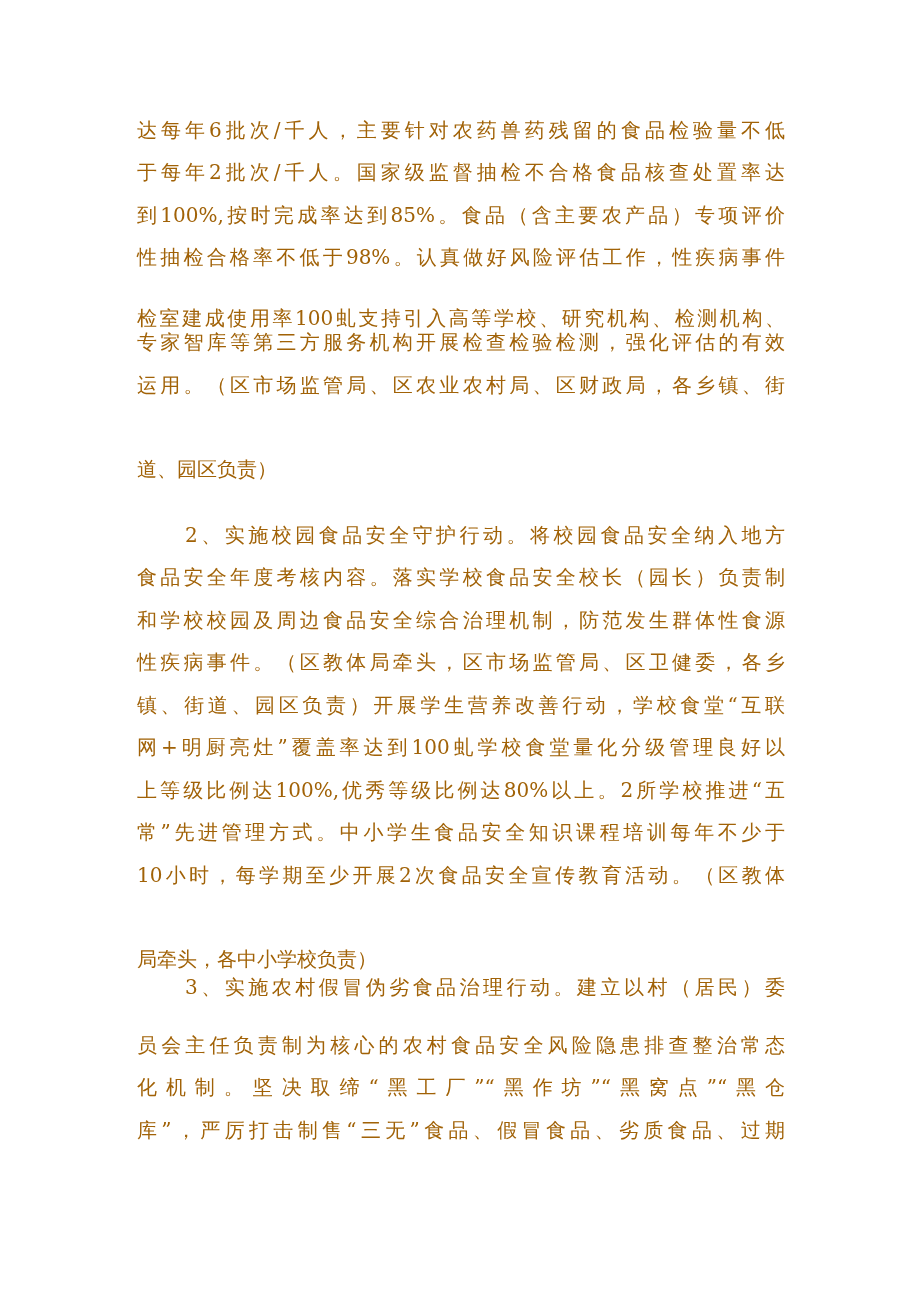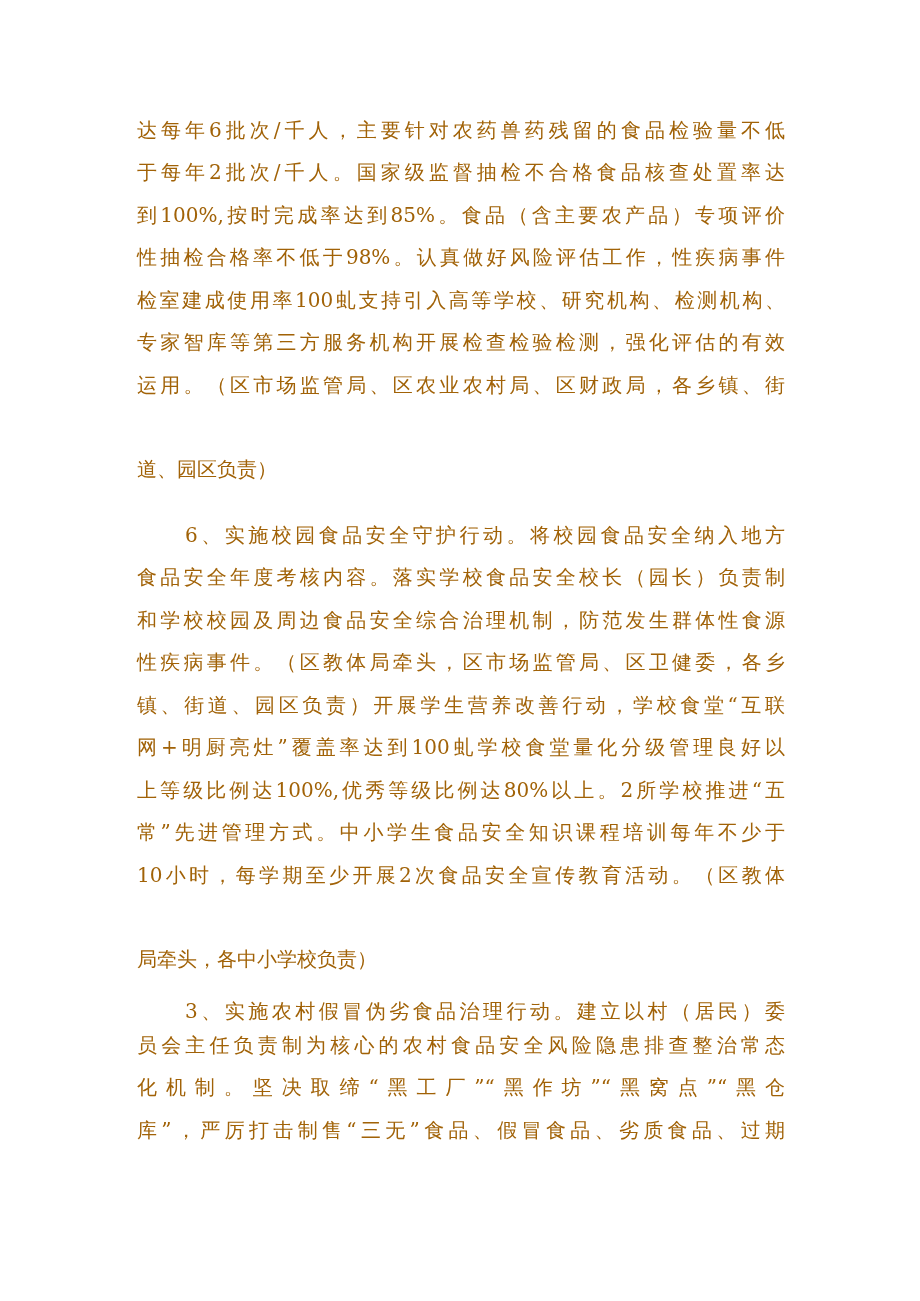--- a/index.html
+++ b/index.html
@@ -23,33 +23,33 @@
   .line.indent { left: 185px; width: 600px; }
 </style>
 </head>
 <body>
 
 <div class="page">
   <div class="line" style="top:115px">达每年6批次/千人，主要针对农药兽药残留的食品检验量不低</div>
   <div class="line" style="top:157px">于每年2批次/千人。国家级监督抽检不合格食品核查处置率达</div>
   <div class="line" style="top:200px">到100%,按时完成率达到85%。食品（含主要农产品）专项评价</div>
   <div class="line" style="top:242px">性抽检合格率不低于98%。认真做好风险评估工作，性疾病事件</div>
-  <div class="line" style="top:285px">检室建成使用率100虬支持引入高等学校、研究机构、检测机构、</div>
+  <div class="line" style="top:303px">检室建成使用率100虬支持引入高等学校、研究机构、检测机构、</div>
   <div class="line" style="top:327px">专家智库等第三方服务机构开展检查检验检测，强化评估的有效</div>
   <div class="line" style="top:370px">运用。（区市场监管局、区农业农村局、区财政局，各乡镇、街</div>
   <div class="line last" style="top:412px">道、园区负责）</div>
 
-  <div class="line indent" style="top:520px">6、实施校园食品安全守护行动。将校园食品安全纳入地方</div>
+  <div class="line indent" style="top:520px">2、实施校园食品安全守护行动。将校园食品安全纳入地方</div>
   <div class="line" style="top:562px">食品安全年度考核内容。落实学校食品安全校长（园长）负责制</div>
   <div class="line" style="top:605px">和学校校园及周边食品安全综合治理机制，防范发生群体性食源</div>
   <div class="line" style="top:647px">性疾病事件。（区教体局牵头，区市场监管局、区卫健委，各乡</div>
   <div class="line" style="top:690px">镇、街道、园区负责）开展学生营养改善行动，学校食堂“互联</div>
   <div class="line" style="top:732px">网+明厨亮灶”覆盖率达到100虬学校食堂量化分级管理良好以</div>
   <div class="line" style="top:775px">上等级比例达100%,优秀等级比例达80%以上。2所学校推进“五</div>
   <div class="line" style="top:817px">常”先进管理方式。中小学生食品安全知识课程培训每年不少于</div>
   <div class="line" style="top:860px">10小时，每学期至少开展2次食品安全宣传教育活动。（区教体</div>
   <div class="line last" style="top:902px">局牵头，各中小学校负责）</div>
 
-  <div class="line indent" style="top:996px">3、实施农村假冒伪劣食品治理行动。建立以村（居民）委</div>
+  <div class="line indent" style="top:972px">3、实施农村假冒伪劣食品治理行动。建立以村（居民）委</div>
   <div class="line" style="top:1030px">员会主任负责制为核心的农村食品安全风险隐患排查整治常态</div>
   <div class="line" style="top:1072px">化机制。坚决取缔“黑工厂”“黑作坊”“黑窝点”“黑仓</div>
   <div class="line" style="top:1115px">库”，严厉打击制售“三无”食品、假冒食品、劣质食品、过期</div>
 </div>
 
 </body></html>

